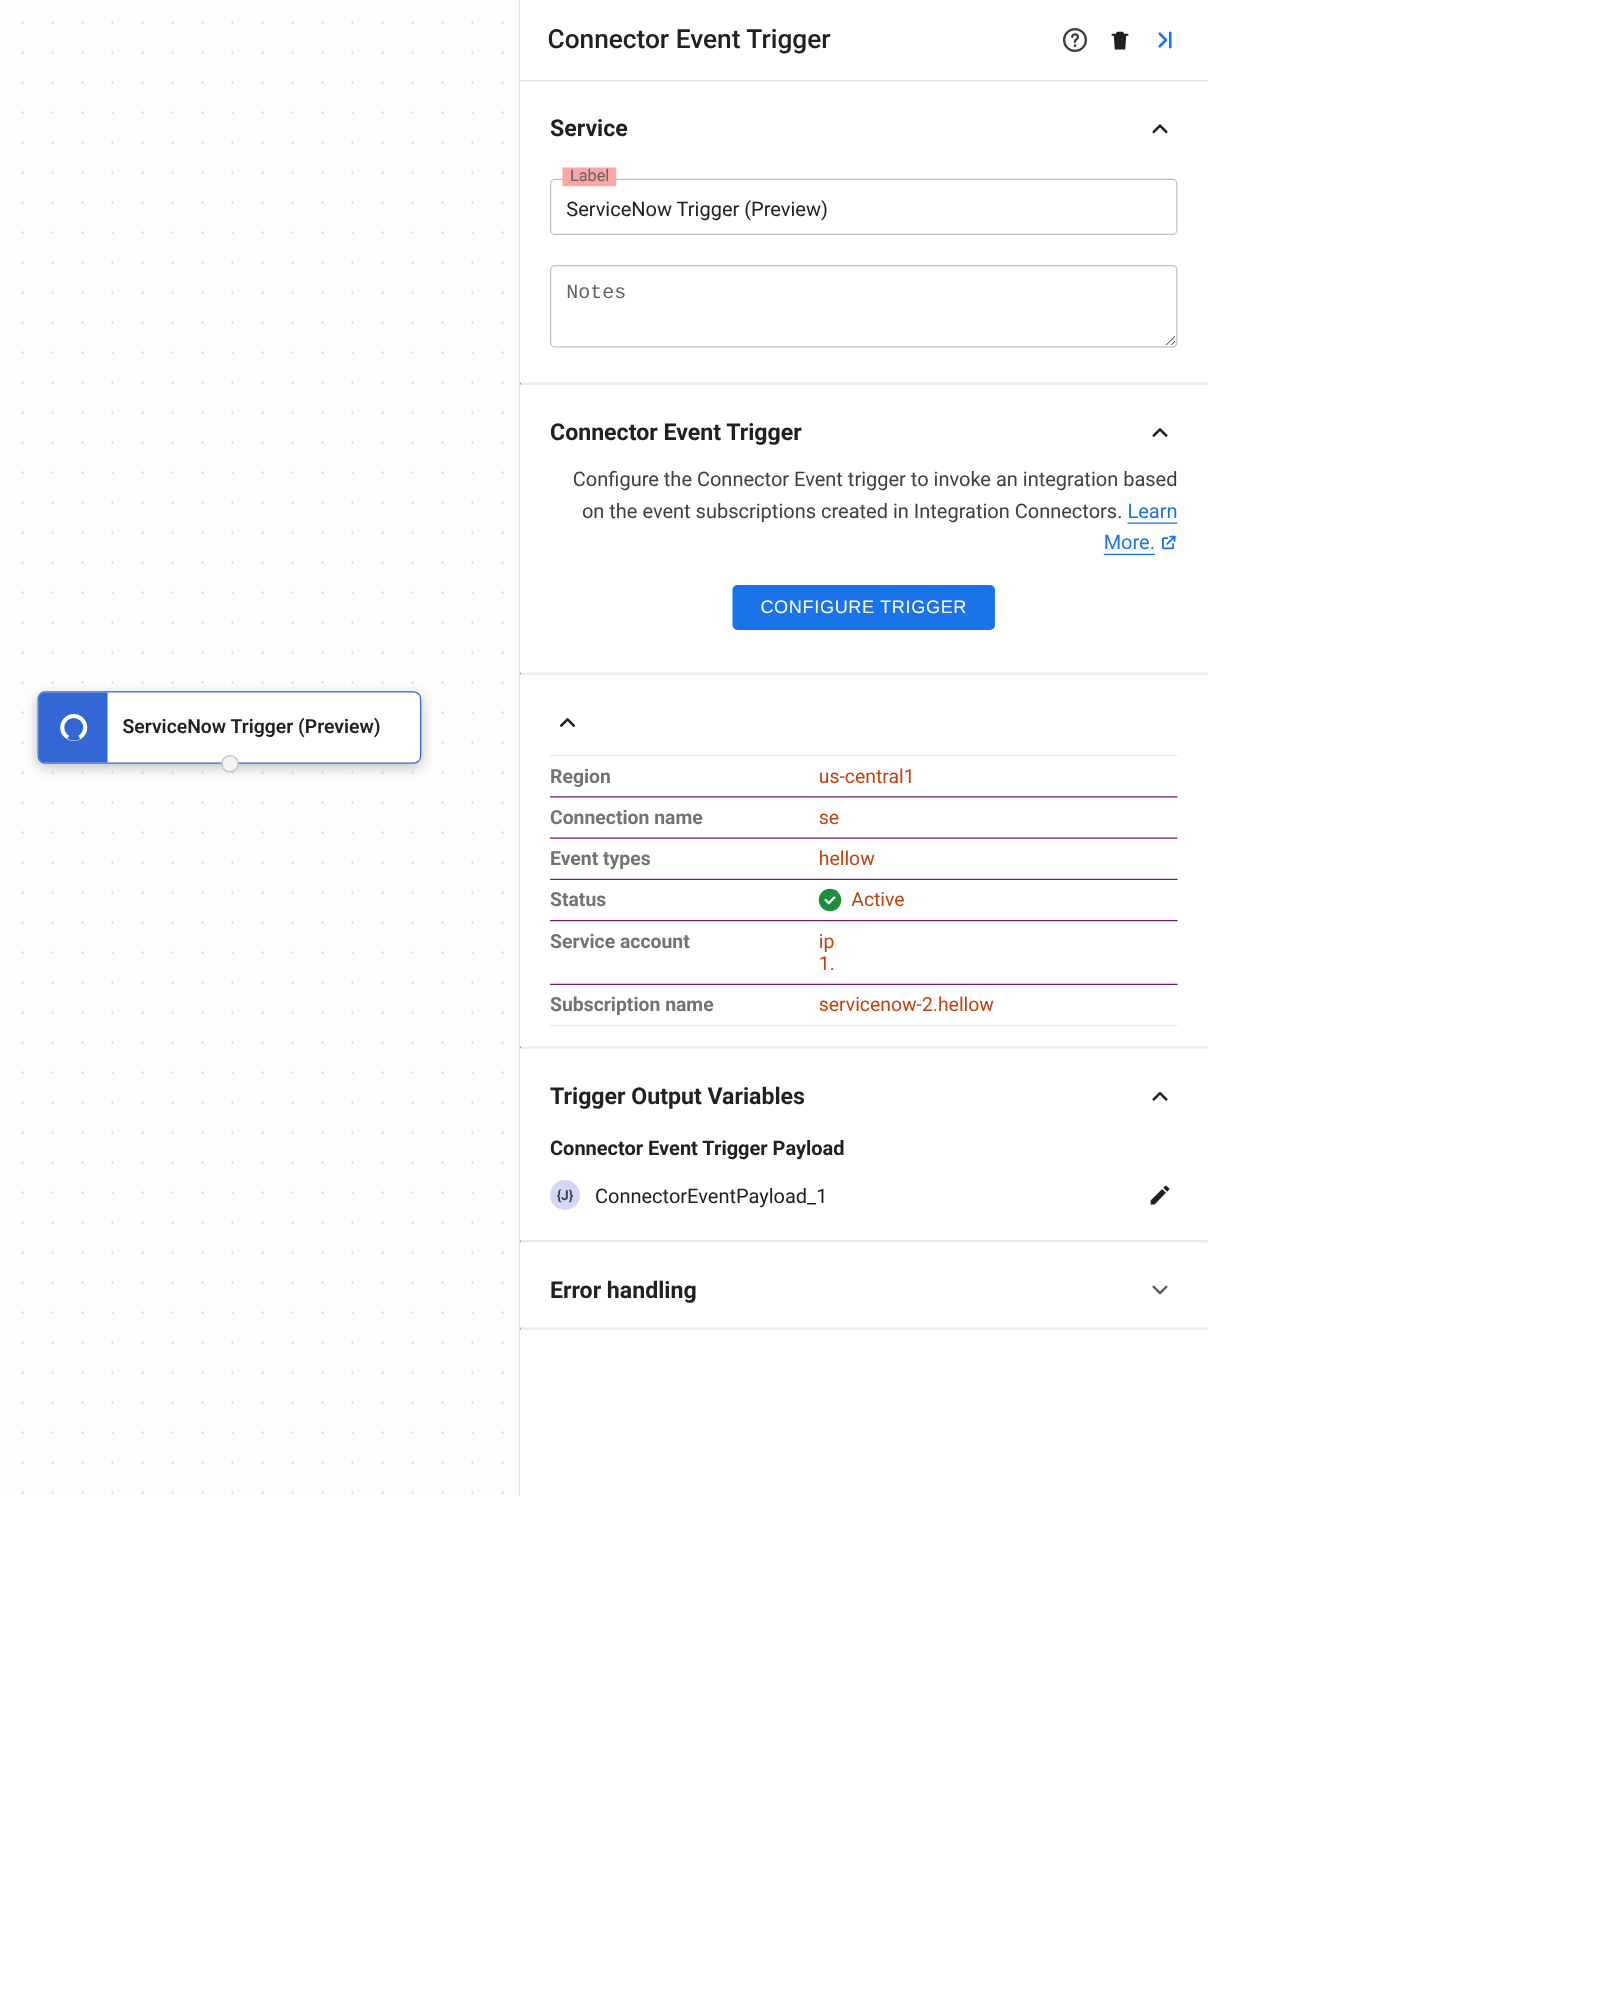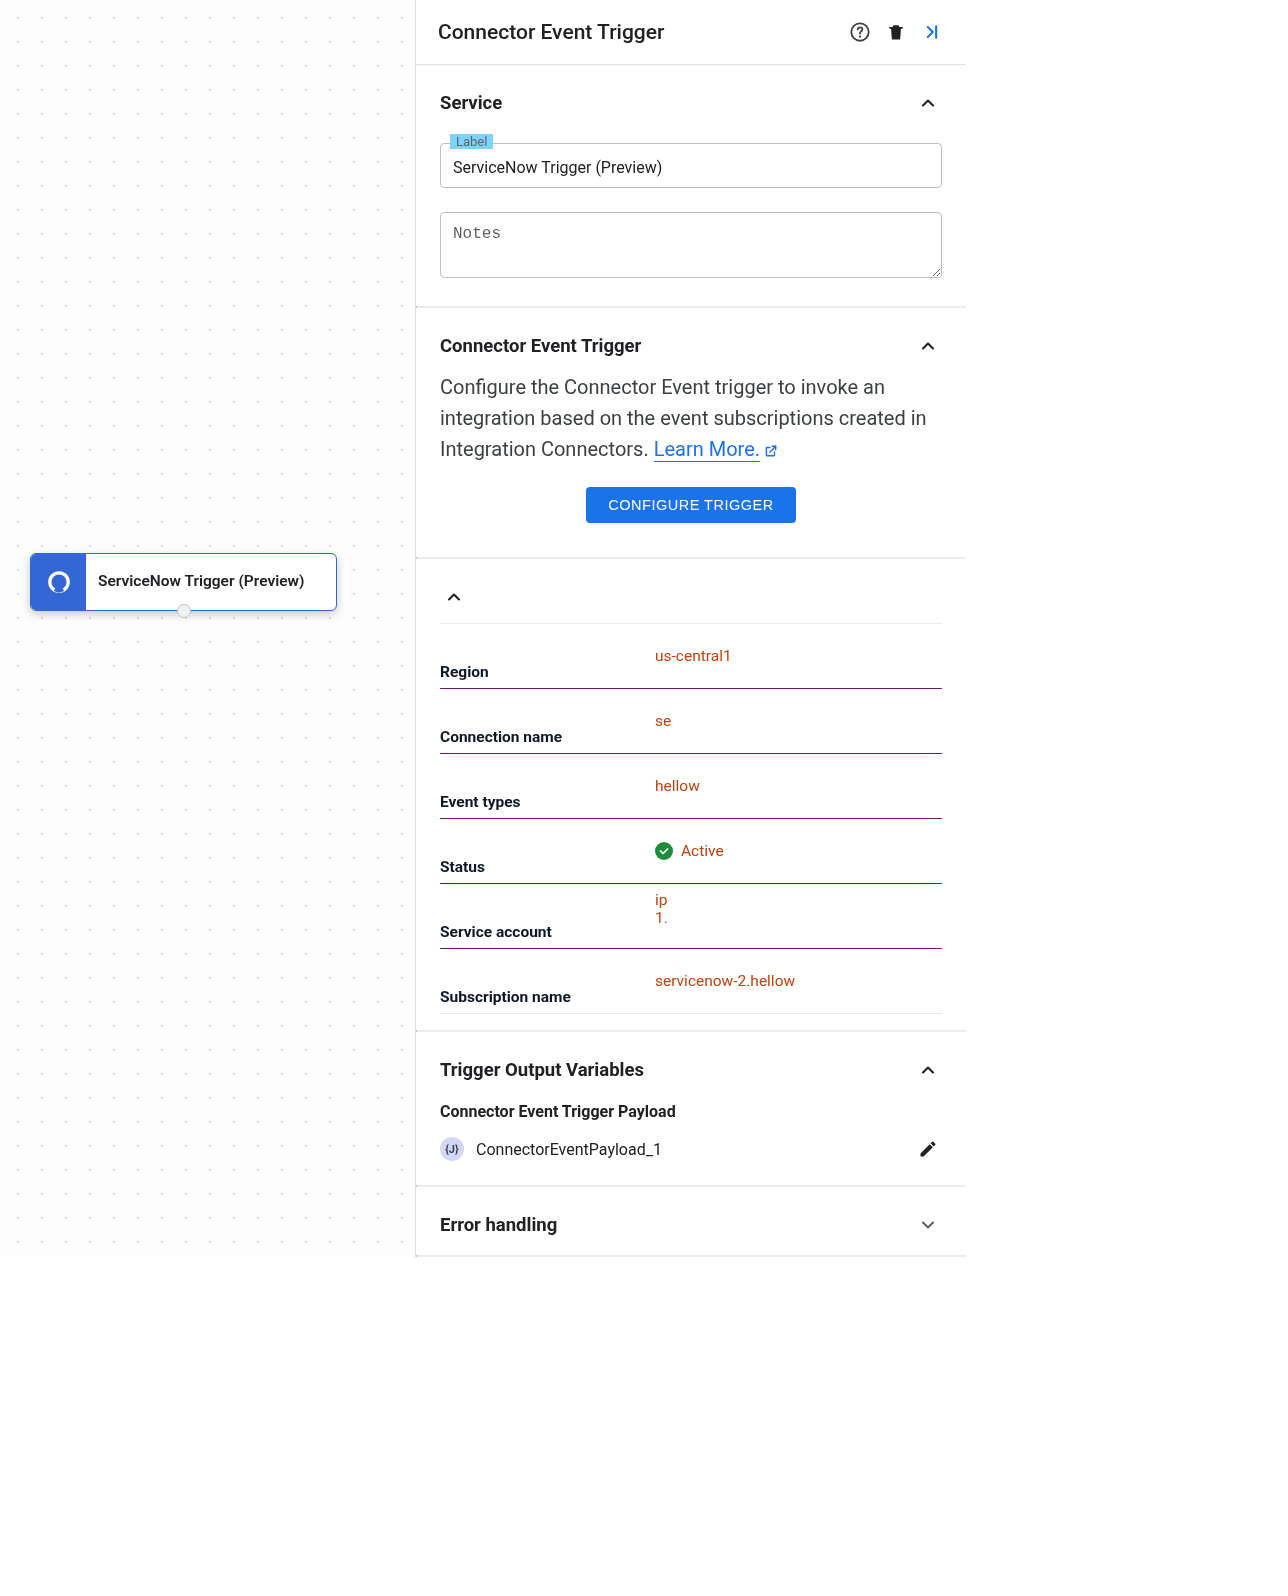--- a/index.html
+++ b/index.html
@@ -115,43 +115,44 @@
   .field-wrap .outline {
     border: 1px solid #bdc1c6;
     border-radius: 4px;
     padding: 14px 12px 10px 12px;
     font-size: 16px;
   }
   .field-wrap .floating {
     position: absolute;
     top: -9px;
     left: 10px;
-    background: #7dd3fc;
+    background: #fca5a5;
     padding: 0 6px;
     font-size: 13px;
     color: #5f6368;
   }
   .notes-wrap { margin: 2px 4px 20px 4px; }
   .notes {
     width: 100%;
     height: 66px;
     border: 1px solid #bdc1c6;
     border-radius: 4px;
     padding: 12px;
     font-size: 16px;
     font-family: Liberation Mono, monospace;
     color:#5f6368;
     resize: both;
   }
   .notes::placeholder { color:#5f6368; }
   .desc {
-    font-size: 20px;
+    font-size: 16px;
     line-height: 1.55;
     color: #3c4043;
     padding: 0 4px;
+    text-align: right;
   }
   .desc a { color:#1a73e8; text-decoration:none; border-bottom:1px solid #1a73e8; }
   .ext-icon { display:inline-block; vertical-align:-2px; margin-left:4px; color:#1a73e8; }
   .btn-row { text-align:center; padding: 20px 0 30px 0; }
   .primary-btn {
     display:inline-block;
     background:#1a73e8;
     color:#fff;
     font-weight:400;
     letter-spacing:0.5px;
@@ -165,21 +166,21 @@
   .kv {
     margin: 0 4px;
   }
   .kv .row {
     display:flex;
     border-top:1px solid #701a75;
     padding: 7px 0;
     font-size:15.5px;
   }
   .kv .row:first-child { border-top:1px solid #e8eaed; }
-  .kv .k { width: 215px; font-weight:700; color:#0f172a;margin-top:32px; }
+  .kv .k { width: 215px; font-weight:700; color:#737373; }
   .kv .v { flex:1; color:#c2410c; display:flex; align-items:center; gap:8px; }
   .status-dot {
     width:18px; height:18px; border-radius:50%;
     background:#1e8e3e;
     display:inline-flex; align-items:center; justify-content:center;
   }
   .status-dot svg { display:block; }
   
   .payload-title {
     font-size:16px;

